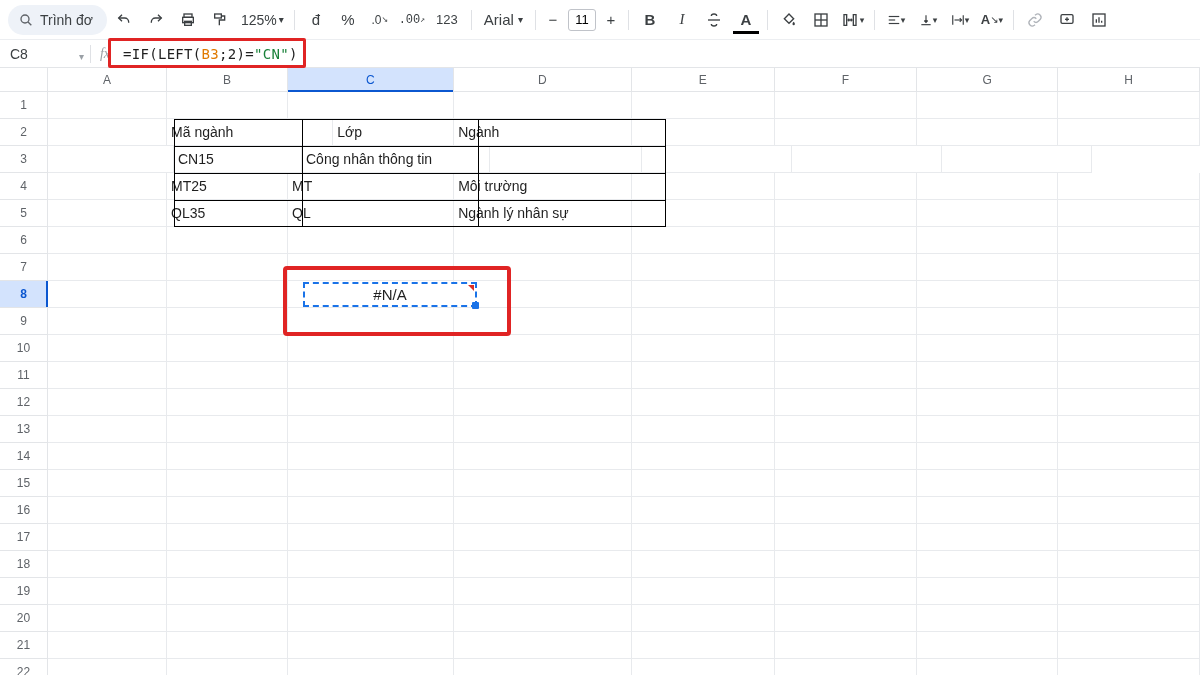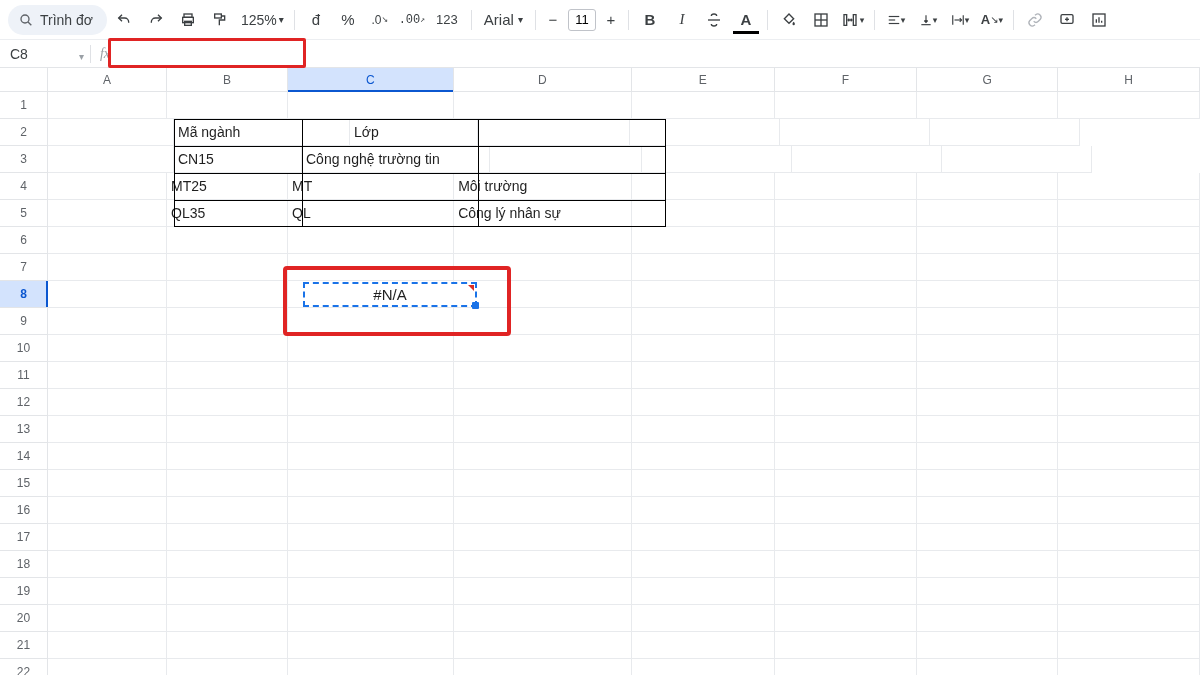--- a/index.html
+++ b/index.html
@@ -283,20 +283,27 @@
   </div>
 </div>
 
 <div class="formula-row" style="position:relative;">
   <div class="name-box">
     <span>C8</span>
     <span class="arrow">▾</span>
   </div>
   <div class="vline"></div>
   <div class="fx">fx</div>
+  <div class="formula-input">
+    <span class="tok-plain">=IF(LEFT(</span>
+      <span class="tok-ref">B3</span>
+      <span class="tok-plain">;2)=</span>
+      <span class="tok-str">"CN"</span>
+      <span class="tok-plain">)</span>
+  </div>
   <div class="formula-highlight" style="left:108px; top:-2px; width:198px; height:30px;"></div>
 </div>
 
 <div class="grid-area">
   <div class="corner"></div>
   <div class="col-headers" id="colH">
       <div class="col-h" style="width: 126px;">A</div>
       <div class="col-h" style="width: 128px;">B</div>
       <div class="col-h col-sel" style="width: 176px;">C</div>
       <div class="col-h" style="width: 188px;">D</div>
@@ -337,49 +344,50 @@
         <div class="cell" style="width: 188px;"></div>
         <div class="cell" style="width: 152px;"></div>
         <div class="cell" style="width: 150px;"></div>
         <div class="cell" style="width: 150px;"></div>
         <div class="cell" style="width: 150px;"></div>
       </div>
       <div class="cell-row">
         <div class="cell" style="width: 126px;"></div>
         <div class="cell" style="width: 176px;">Mã ngành</div>
         <div class="cell" style="width: 128px;">Lớp</div>
+        <div class="cell" style="width: 188px;">Ngành</div>
         <div class="cell" style="width: 152px;"></div>
         <div class="cell" style="width: 150px;"></div>
         <div class="cell" style="width: 150px;"></div>
         <div class="cell" style="width: 150px;"></div>
       </div>
       <div class="cell-row">
         <div class="cell" style="width: 126px;"></div>
         <div class="cell" style="width: 128px;">CN15</div>
-        <div class="cell" style="width: 188px;">Công nghệ trường tin</div>
+        <div class="cell" style="width: 188px;">Công nhân thông tin</div>
         <div class="cell" style="width: 152px;"></div>
         <div class="cell" style="width: 150px;"></div>
         <div class="cell" style="width: 150px;"></div>
         <div class="cell" style="width: 150px;"></div>
       </div>
       <div class="cell-row">
         <div class="cell" style="width: 126px;"></div>
         <div class="cell" style="width: 128px;">MT25</div>
         <div class="cell" style="width: 176px;">MT</div>
         <div class="cell" style="width: 188px;">Môi trường</div>
         <div class="cell" style="width: 152px;"></div>
         <div class="cell" style="width: 150px;"></div>
         <div class="cell" style="width: 150px;"></div>
         <div class="cell" style="width: 150px;"></div>
       </div>
       <div class="cell-row">
         <div class="cell" style="width: 126px;"></div>
         <div class="cell" style="width: 128px;">QL35</div>
         <div class="cell" style="width: 176px;">QL</div>
-        <div class="cell" style="width: 188px;">Công lý nhân sự</div>
+        <div class="cell" style="width: 188px;">Ngành lý nhân sự</div>
         <div class="cell" style="width: 152px;"></div>
         <div class="cell" style="width: 150px;"></div>
         <div class="cell" style="width: 150px;"></div>
         <div class="cell" style="width: 150px;"></div>
       </div>
       <div class="cell-row">
         <div class="cell" style="width: 126px;"></div>
         <div class="cell" style="width: 128px;"></div>
         <div class="cell" style="width: 176px;"></div>
         <div class="cell" style="width: 188px;"></div>

